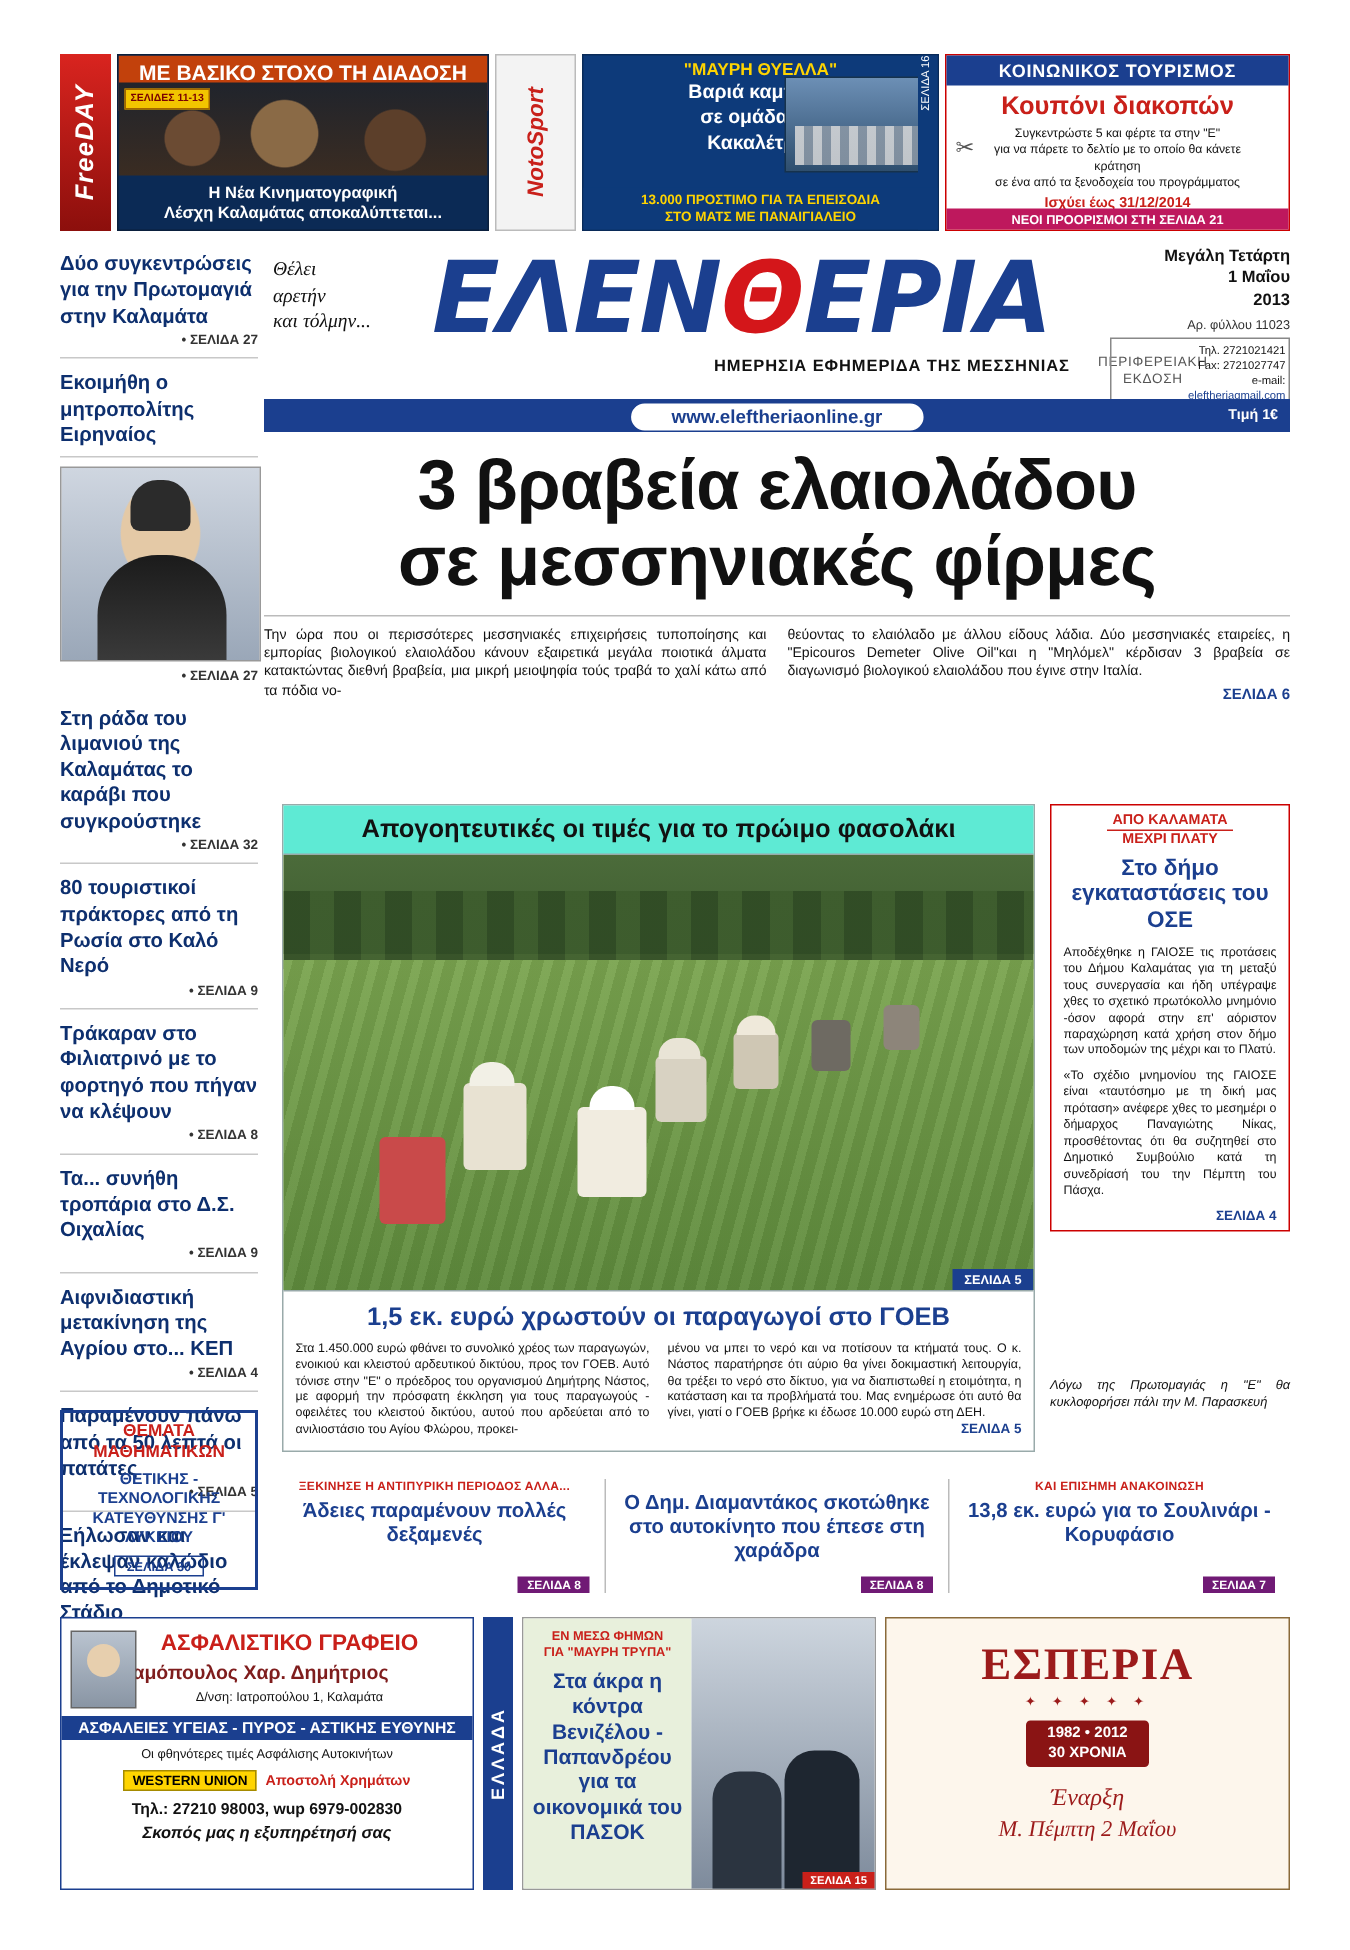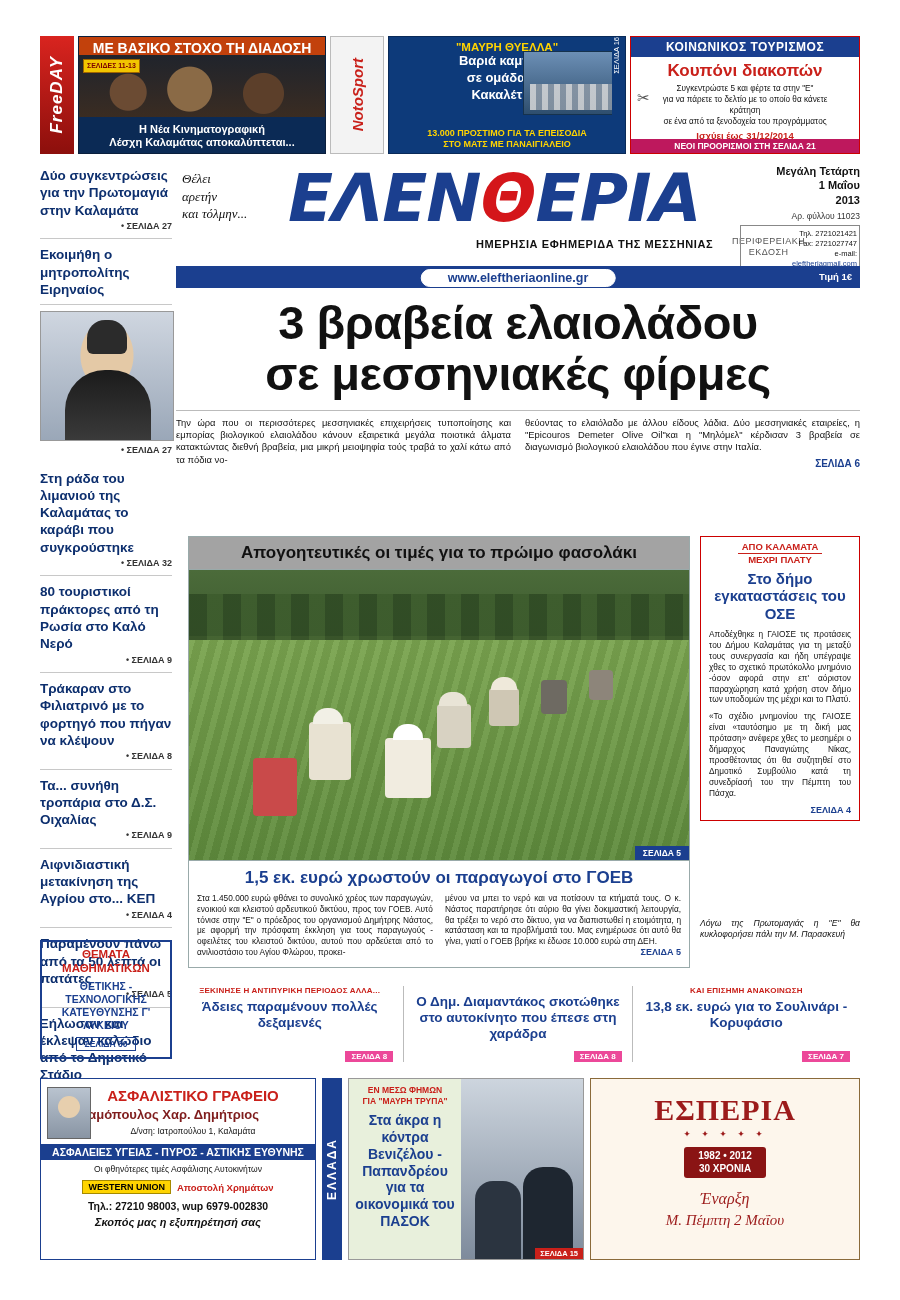--- a/index.html
+++ b/index.html
@@ -76,21 +76,21 @@
   .lead .kicker{text-align:center;font-size:15px;font-weight:bold;color:#1b3f8f;padding:6px 0 2px;}
   .lead h1{margin:0;text-align:center;font-size:47px;line-height:1.08;font-weight:bold;color:#111;letter-spacing:-.5px;}
   .lead .rule{height:1px;background:#bbb;margin:10px 0 6px;}
   .lead .cols{display:flex;gap:14px;font-size:9.4px;line-height:1.32;text-align:justify;}
   .lead .cols p{margin:0;}
   .lead .cols .c{flex:1;}
   .lead .page-ref{display:block;text-align:right;font-weight:bold;color:#1b3f8f;font-size:10px;padding-top:3px;}
 
   
   .feature{position:absolute;left:188px;top:536px;width:500px;border:1px solid #9aa;}
-  .feature .f-head{font-size:17px;font-weight:bold;color:#111;text-align:center;padding:6px 4px;border-bottom:1px solid #9aa;background:#a3a3a3;}
+  .feature .f-head{font-size:17px;font-weight:bold;color:#111;text-align:center;padding:6px 4px;border-bottom:1px solid #9aa;background:#5eead4;}
   .photo{position:relative;height:290px;overflow:hidden;
     background:
       linear-gradient(#8fae5f 0 38%, #6f9a4a 38% 100%);}
   .photo .sky{position:absolute;left:0;top:0;width:100%;height:66px;background:linear-gradient(#4b6b3a,#3f5c30);}
   .photo .trees{position:absolute;left:0;top:24px;width:100%;height:52px;
     background:repeating-linear-gradient(90deg,#2f4a24 0 18px,#3d5c2d 18px 34px);opacity:.9;}
   .photo .field{position:absolute;left:0;top:70px;width:100%;height:220px;
     background:
       repeating-linear-gradient(105deg, rgba(255,255,255,.05) 0 6px, rgba(0,0,0,.06) 6px 14px),
       linear-gradient(#7aa44f,#5f8b3d);}
@@ -121,21 +121,21 @@
   .rightbox .rb-body{font-size:8.3px;line-height:1.32;text-align:justify;padding:0 8px 6px;color:#111;}
   .rightbox .rb-pref{display:block;text-align:right;font-weight:bold;color:#1b3f8f;font-size:9px;padding-right:8px;padding-bottom:5px;}
   .promo{position:absolute;left:700px;top:918px;width:160px;font-size:8.6px;line-height:1.3;color:#111;text-align:justify;font-style:italic;}
 
   
   .teasers{position:absolute;left:176px;top:986px;width:684px;height:76px;display:flex;}
   .teaser{flex:1;padding:0 10px;border-left:1px solid #bbb;position:relative;}
   .teaser:first-child{border-left:none;}
   .teaser .tk{font-size:8px;font-weight:bold;color:#c9201a;text-align:center;letter-spacing:.2px;}
   .teaser .tt{font-size:13.5px;font-weight:bold;color:#1b3f8f;text-align:center;line-height:1.2;padding-top:4px;}
-  .teaser .tp{position:absolute;right:10px;bottom:0;background:#ec4899;color:#fff;font-size:8px;font-weight:bold;padding:1px 6px;}
+  .teaser .tp{position:absolute;right:10px;bottom:0;background:#701a75;color:#fff;font-size:8px;font-weight:bold;padding:1px 6px;}
 
   .mathbox{position:absolute;left:40px;top:940px;width:132px;border:2px solid #1b3f8f;box-sizing:border-box;text-align:center;padding:6px 4px 6px;}
   .mathbox .m1{color:#c9201a;font-weight:bold;font-size:11.5px;line-height:1.2;}
   .mathbox .m2{color:#1b3f8f;font-weight:bold;font-size:10.5px;line-height:1.25;padding-top:4px;}
   .mathbox .m3{display:inline-block;border:1px solid #1b3f8f;color:#1b3f8f;font-weight:bold;font-size:8.5px;padding:1px 8px;margin-top:5px;}
 
   
   .adrow{position:absolute;left:40px;top:1078px;width:820px;height:182px;display:flex;gap:6px;}
   .ad-ins{width:276px;border:1px solid #1b3f8f;box-sizing:border-box;position:relative;background:#fff;}
   .ad-ins .portrait{position:absolute;left:6px;top:8px;width:42px;height:50px;background:linear-gradient(#b9c3cf,#8995a4);border:1px solid #666;}

